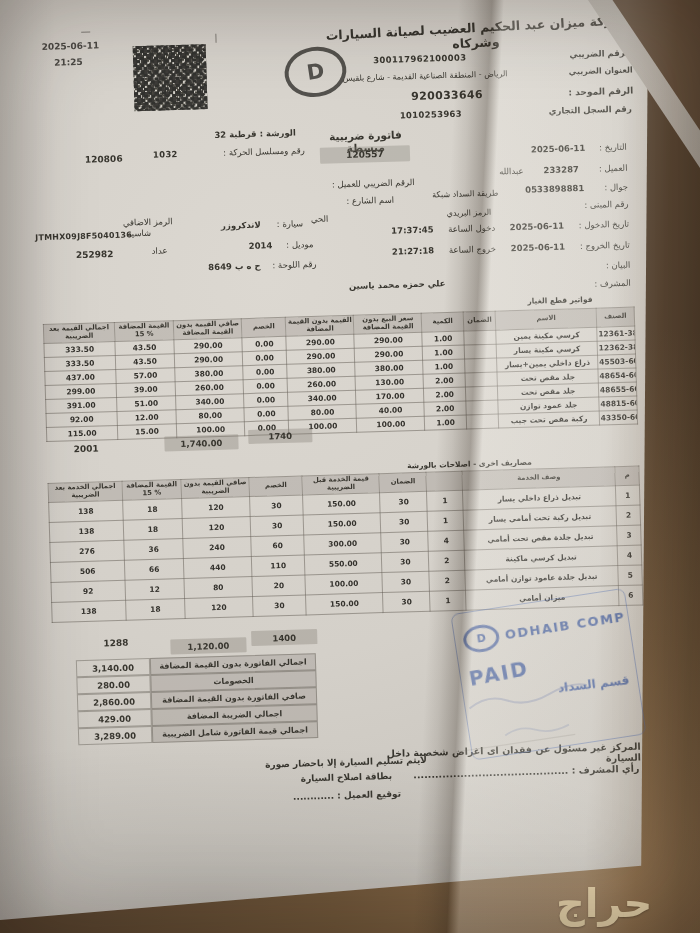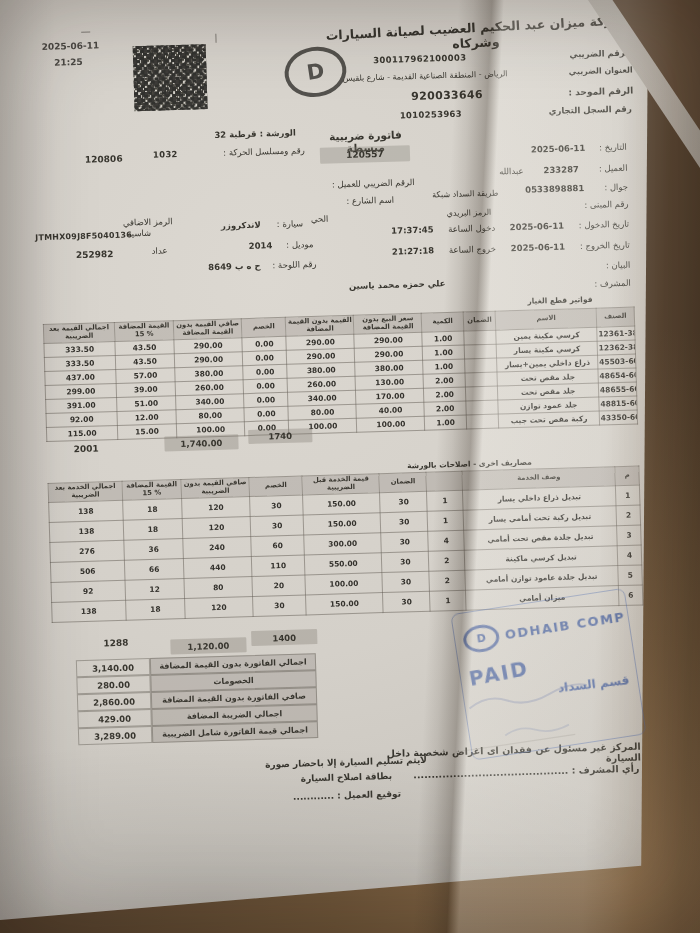--- a/index.html
+++ b/index.html
@@ -468,14 +468,15 @@
     <div class="abs f-opinion">رأي المشرف : ...........................................</div>
     <div class="abs f-left">
       <div>لايتم تسليم السيارة إلا باحضار صورة بطاقة اصلاح السيارة</div>
       <div class="f-sign">توقيع العميل : ............</div>
     </div>
   </div>
 
   <div class="corner-gray"></div>
   <div class="corner-dark"></div>
   <div class="fold"></div>
+  <div class="watermark">حراج</div>
   <div class="vignette"></div>
 </div>
 
 </body></html>

